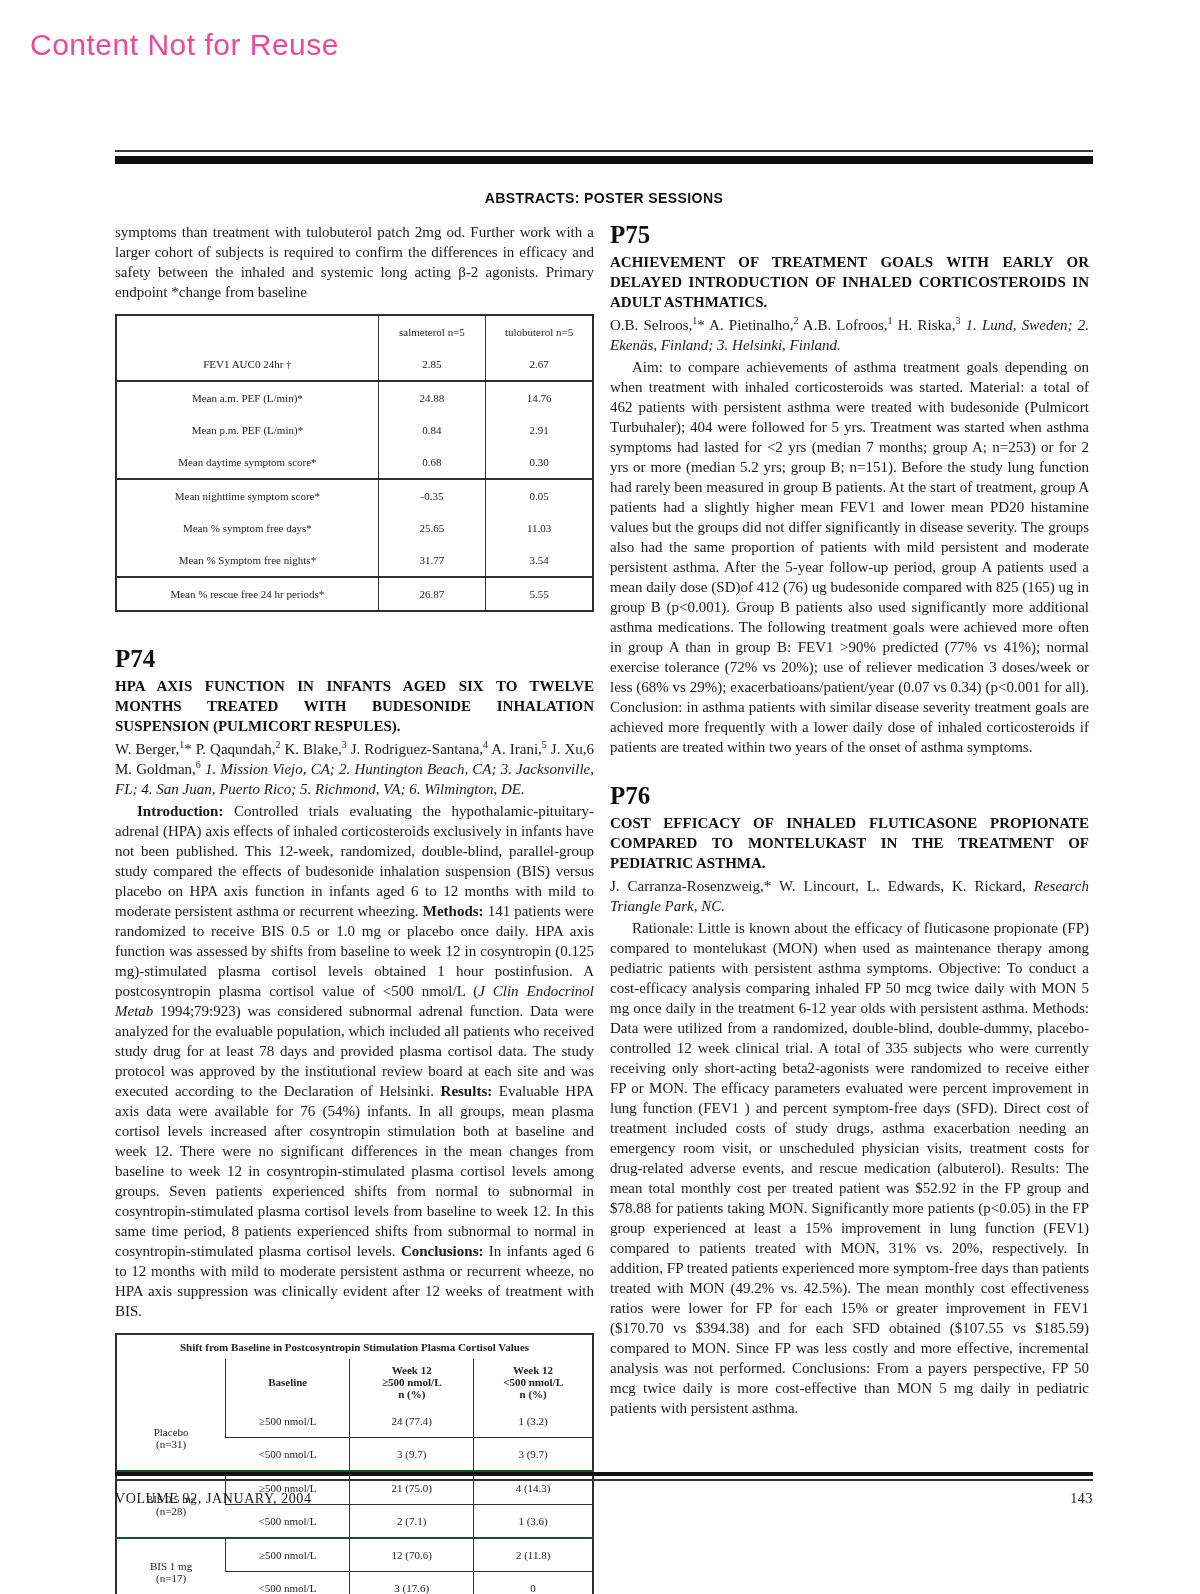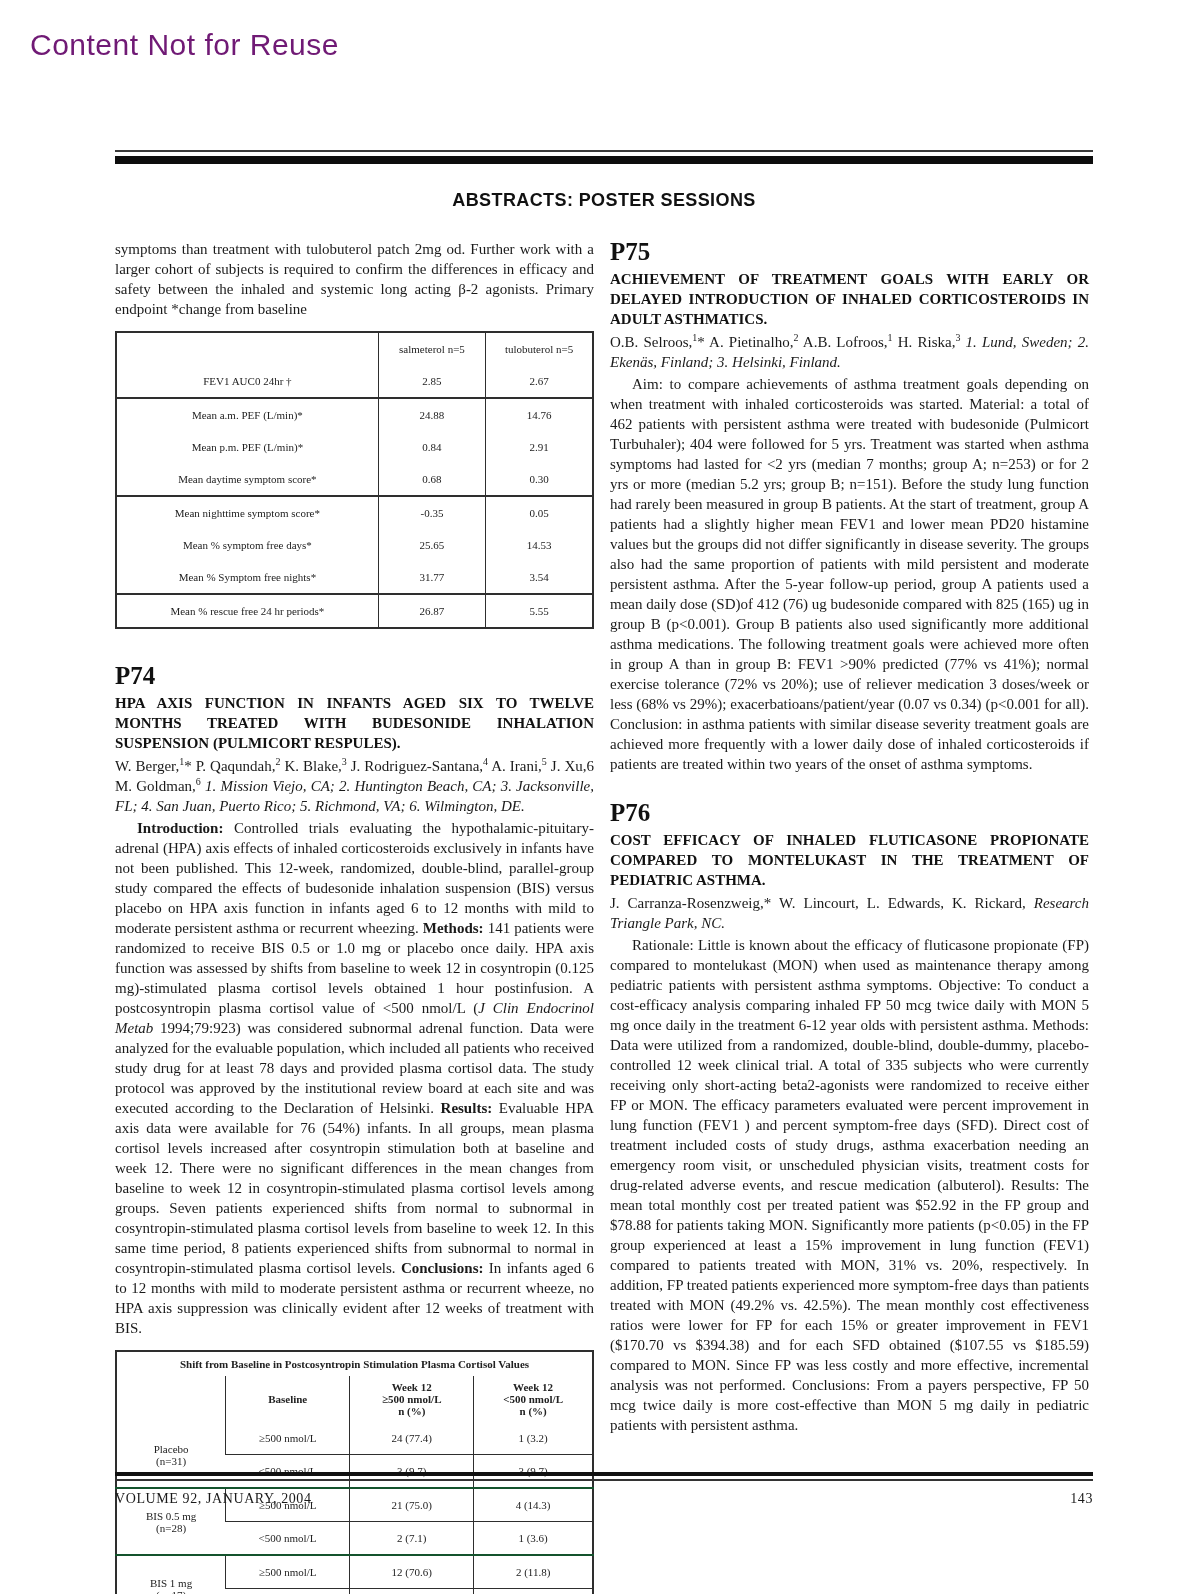--- a/index.html
+++ b/index.html
@@ -3,29 +3,29 @@
 <meta charset="utf-8">
 <style>
   html,body { margin:0; padding:0; background:#ffffff; }
   .page {
     position:relative; width:1200px; height:1594px; background:#ffffff;
     font-family:"Liberation Serif", serif; color:#1a1a1a; overflow:hidden;
   }
   .watermark {
     position:absolute; left:30px; top:28px;
     font-family:"Liberation Sans", sans-serif;
-    font-size:30px; color:#701a75; letter-spacing:0.5px;
+    font-size:30px; color:#ec4899; letter-spacing:0.5px;
   }
   .main { position:absolute; left:115px; top:150px; width:978px; }
   .rule-thin  { height:2px; background:#3a3a3a; margin-bottom:4px; }
   .rule-thick { height:8px; background:#0d0d0d; }
   .page-heading {
     font-family:"Liberation Sans", sans-serif;
-    font-size:18px; font-weight:bold; text-align:center;
-    letter-spacing:0.4px; margin:26px 0 28px 0; color:#111;
+    font-size:14px; font-weight:bold; text-align:center;
+    letter-spacing:0.4px; margin:26px 0 16px 0; color:#111;
   }
   .columns { display:flex; gap:16px; align-items:flex-start; }
   .col { width:479px; }
 
   .body-text {
     font-size:15px; line-height:20px; text-align:justify;
     margin:0; color:#1a1a1a;
   }
   .body-text.indent { text-indent:22px; }
 
@@ -122,21 +122,21 @@
                 <td>0.30</td>
               </tr>
               <tr>
                 <td>Mean nighttime symptom score*</td>
                 <td>-0.35</td>
                 <td>0.05</td>
               </tr>
               <tr>
                 <td>Mean % symptom free days*</td>
                 <td>25.65</td>
-                <td>14.53</td>
+                <td>11.03</td>
               </tr>
               <tr class="group-end">
                 <td>Mean % Symptom free nights*</td>
                 <td>31.77</td>
                 <td>3.54</td>
               </tr>
               <tr>
                 <td>Mean % rescue free 24 hr periods*</td>
                 <td>26.87</td>
                 <td>5.55</td>

